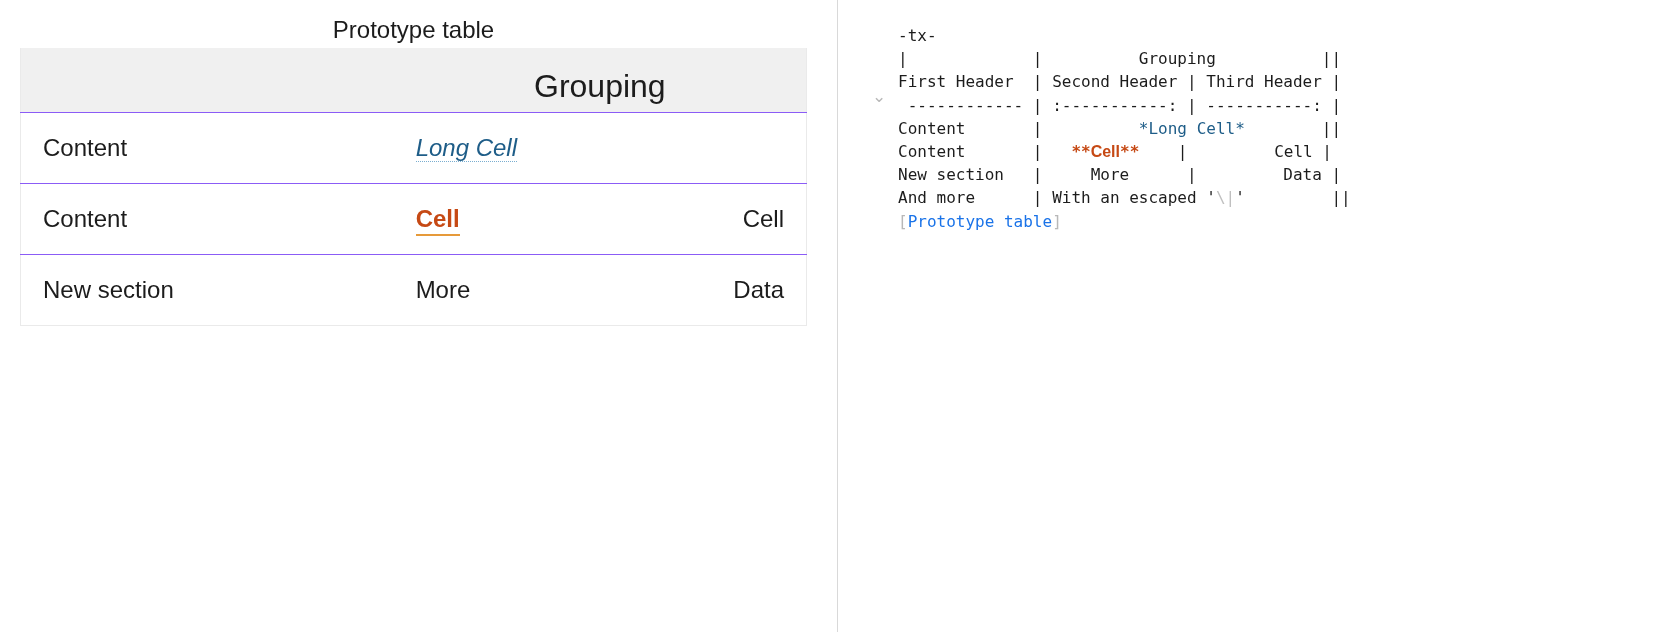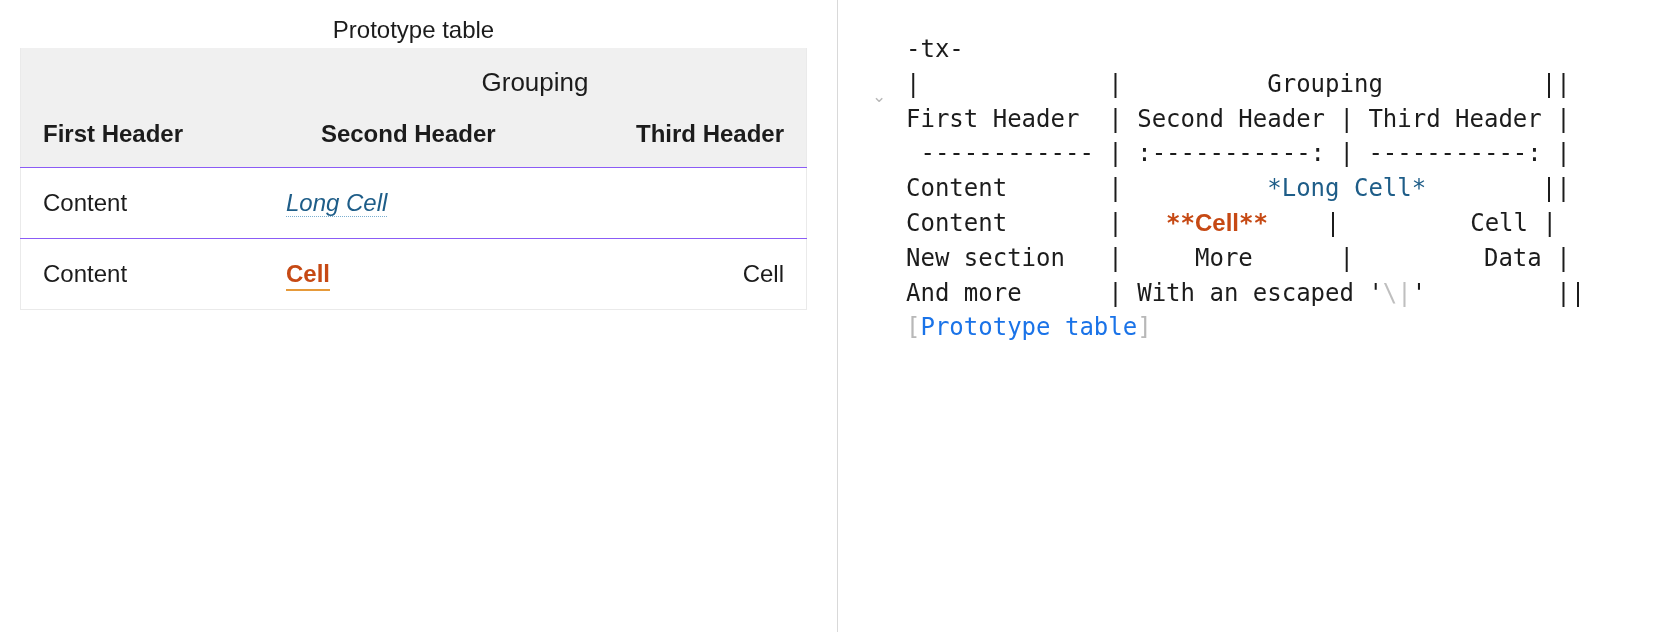--- a/index.html
+++ b/index.html
@@ -40,21 +40,21 @@
   table.proto thead th {
     background: #f0f0f0;
     font-weight: 600;
     text-align: left;
     padding: 14px 22px 18px 22px;
     line-height: 1.25;
   }
   table.proto thead tr.grouping th {
     padding: 18px 22px 6px 22px;
     font-weight: 400;
-    font-size: 26px;
+    font-size: 32px;
   }
   table.proto thead th.h-center { text-align: center; }
   table.proto thead th.h-right  { text-align: right; }
   table.proto tbody td {
     padding: 20px 22px;
     border-top: 1px solid #8b5cf6;
     vertical-align: top;
     line-height: 1.25;
   }
   table.proto tbody td.a-center { text-align: left; }
@@ -80,23 +80,23 @@
   .gutter-icon {
     position: absolute;
     left: 34px;
     top: 86px;
     color: #b9b9b9;
     font-size: 17px;
     user-select: none;
   }
   pre.src {
     font-family: ui-monospace, SFMono-Regular, Menlo, Consolas, monospace;
-    font-size: 24px;
+    font-size: 16px;
     line-height: 1.45;
-    margin: 8px;
+    margin: 0;
     padding: 0 20px 0 60px;
     white-space: pre;
   }
   .src .code-em     { color: #1e5d88; font-family: ui-monospace, SFMono-Regular, Menlo, monospace; }
   .src .code-strong { color: #c64914; font-weight: 700; }
   .src .code-strong .inner { font-family: -apple-system, BlinkMacSystemFont, "Segoe UI", Helvetica, Arial, sans-serif; }
   .src .dim   { color: #bfbfbf; }
   .src .bracket { color: #b8b8b8; }
   .src .cap-link { color: #1a73e8; }
 </style>
@@ -107,39 +107,39 @@
 
   <div class="left">
     <div class="caption">Prototype table</div>
 
     <table class="proto">
       <thead>
         <tr class="grouping">
           <th></th>
           <th colspan="2" class="h-center">Grouping</th>
         </tr>
-        <tr>
-          <th>First Header</th>
-          <th class="h-center">Second Header</th>
-          <th class="h-right">Third Header</th>
-        </tr>
       </thead>
       <tbody>
         <tr>
           <td>Content</td>
           <td colspan="2" class="a-center">
             <span class="em-link">Long Cell</span>
           </td>
         </tr>
         <tr>
           <td>Content</td>
           <td class="a-center">
             <span class="strong-link">Cell</span>
           </td>
           <td class="a-right">Cell</td>
+        </tr>
+        <tr>
+          <td>New section</td>
+          <td class="a-center">More</td>
+          <td class="a-right">Data</td>
         </tr>
       </tbody>
     </table>
   </div>
 
   <div class="right">
     <span class="gutter-icon">⌄</span>
 <pre class="src"><span>-tx-</span>
 <span>|             |          Grouping           ||</span>
 <span>First Header  | Second Header | Third Header |</span>

